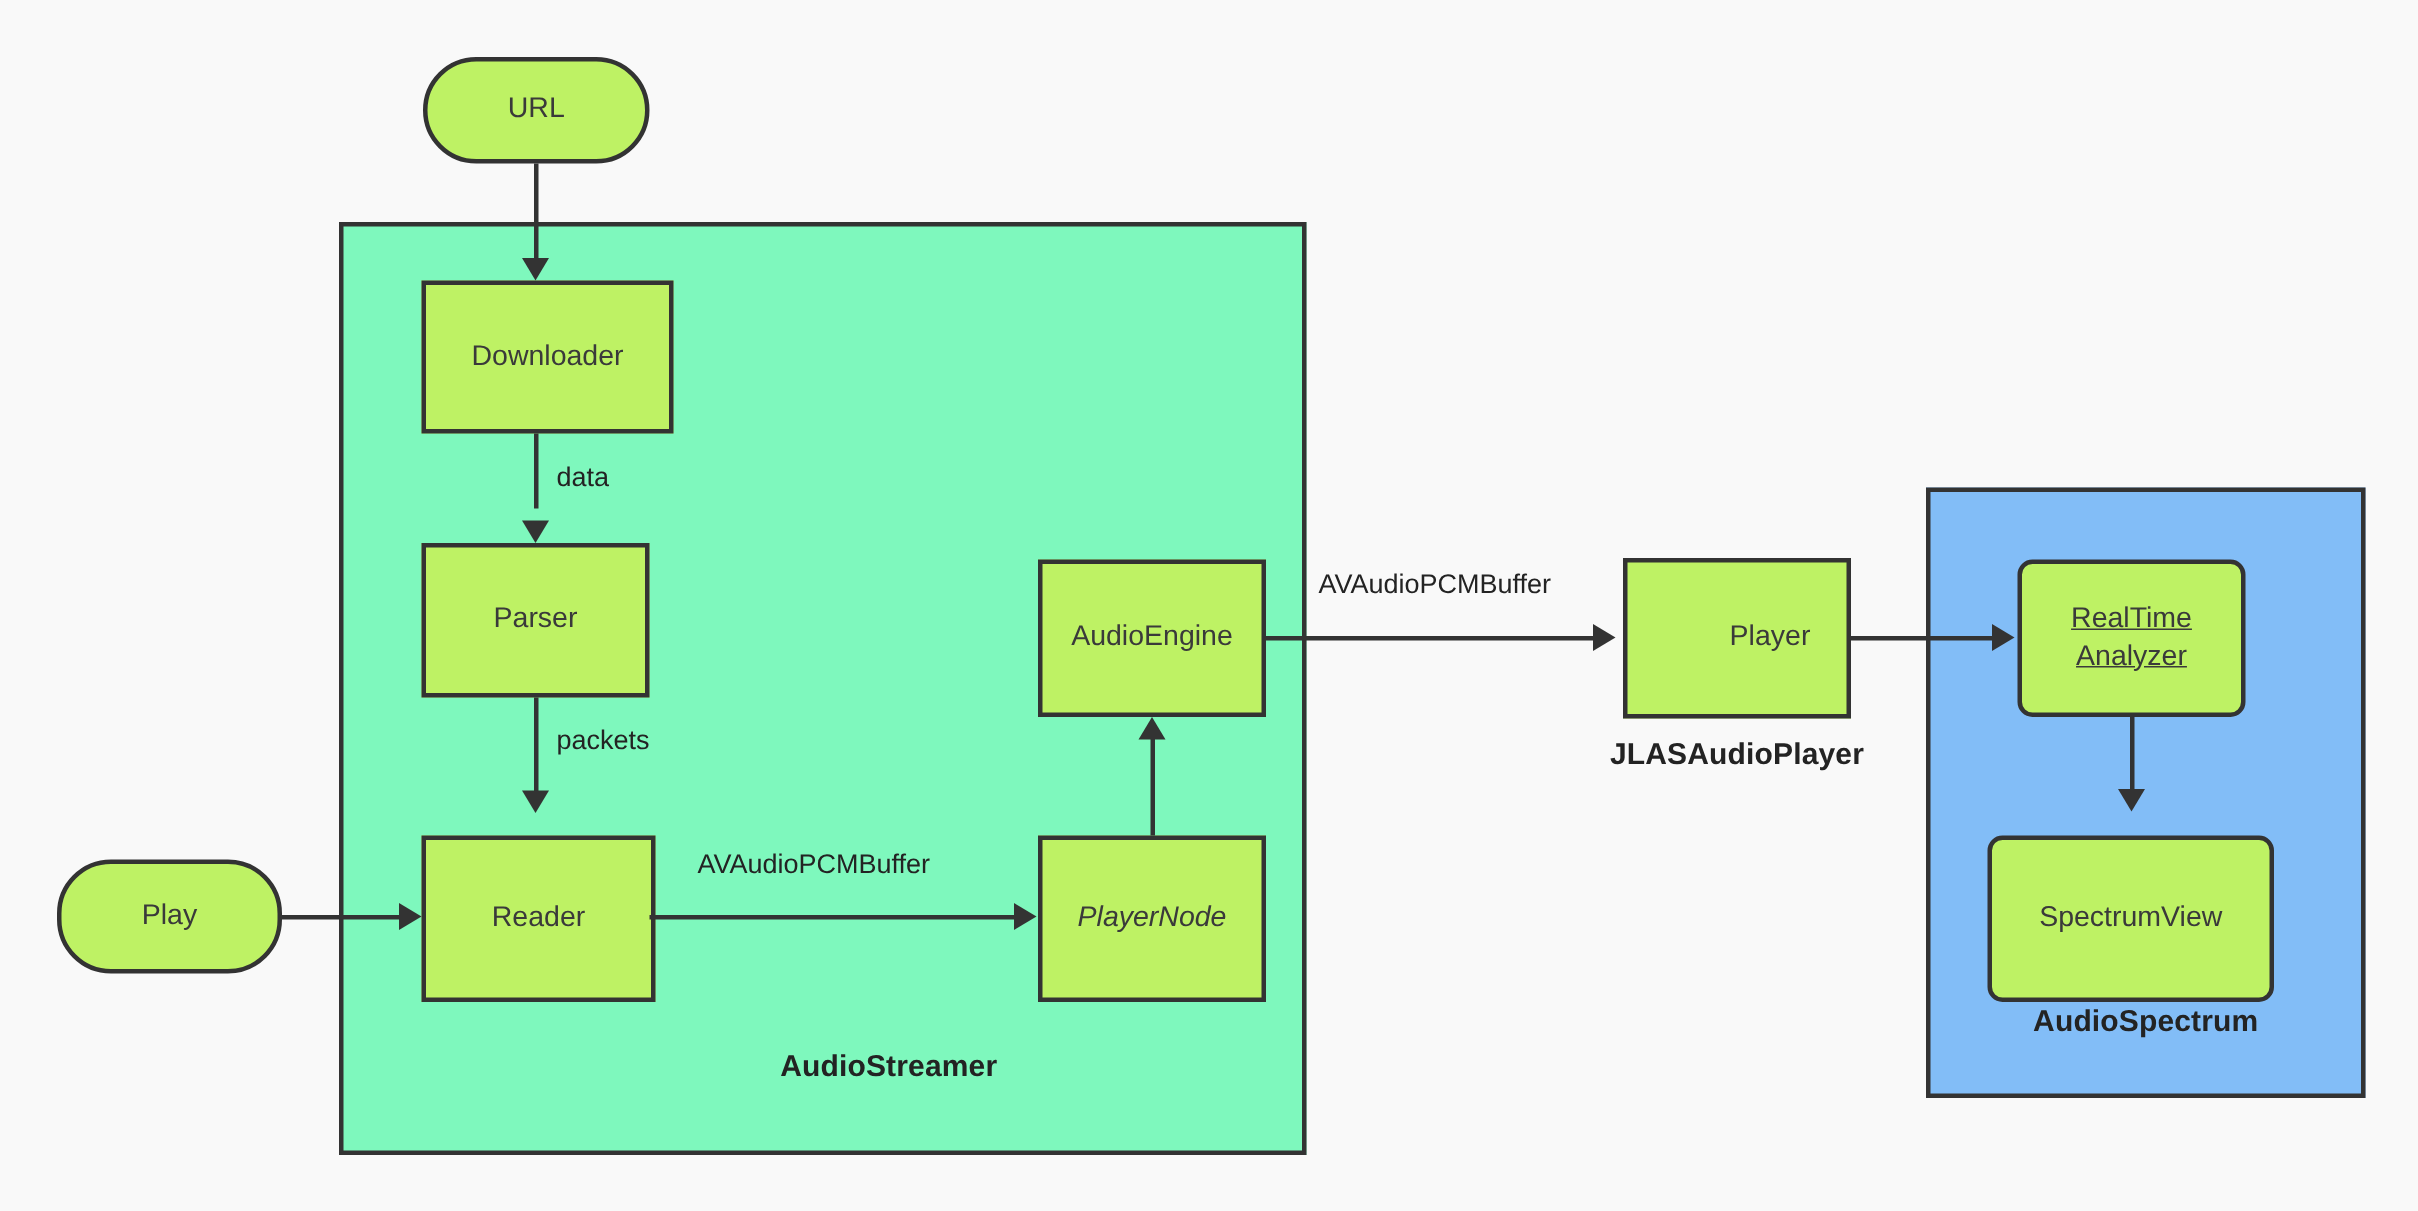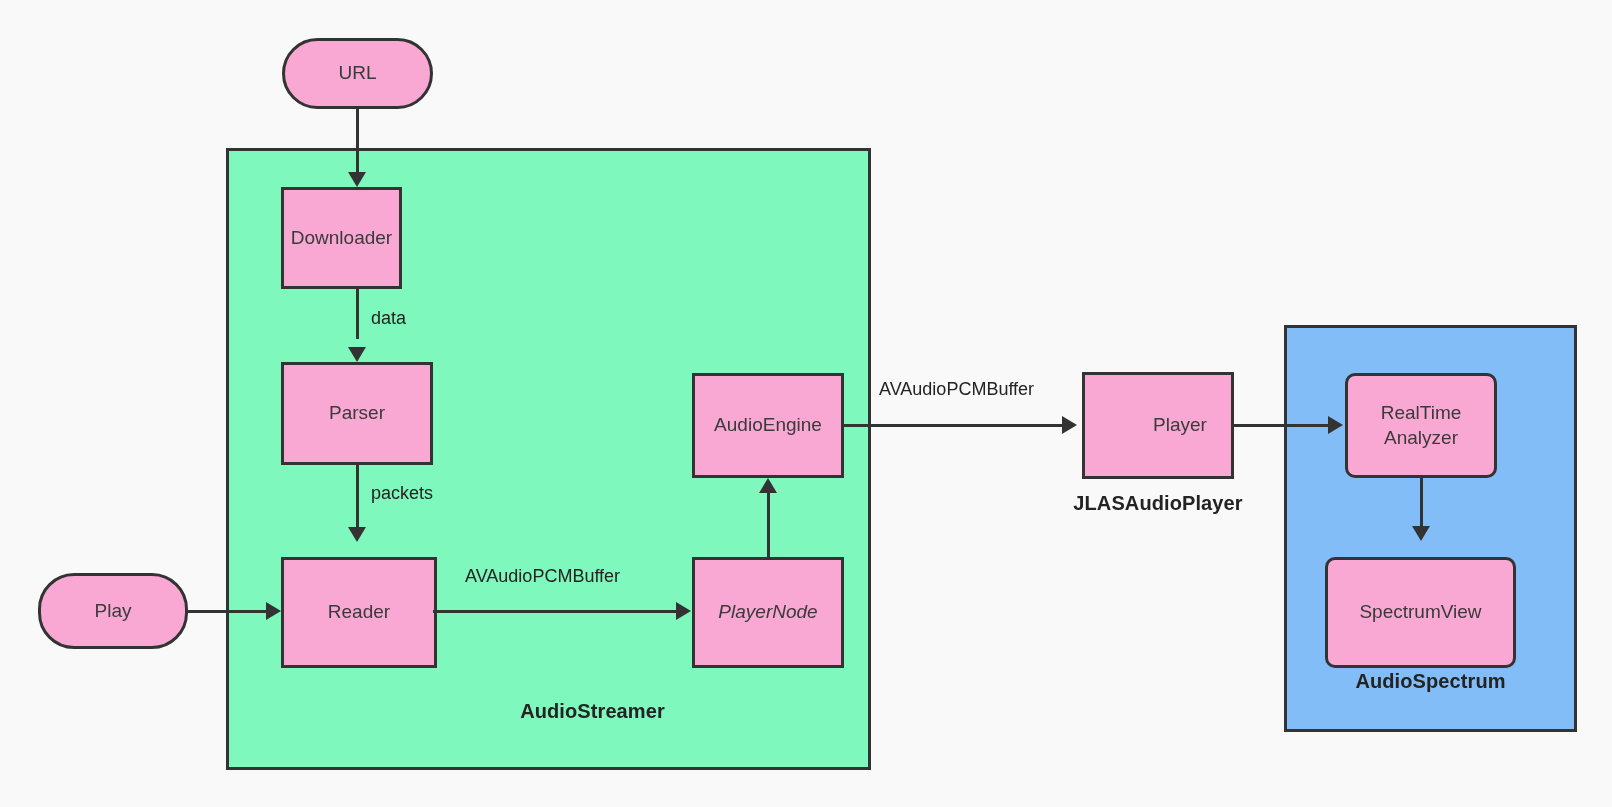--- a/index.html
+++ b/index.html
@@ -40,21 +40,21 @@
     font-weight: bold;
     font-size: 20px;
     color: #232323;
     letter-spacing: 0.1px;
   }
 
   
   .node {
     position: absolute;
     box-sizing: border-box;
-    background: #f9a8d4;
+    background: #bef264;
     border: 3px solid #333333;
     display: flex;
     align-items: center;
     justify-content: center;
     text-align: center;
     font-size: 19px;
     color: #3a3a3a;
     line-height: 1.28;
   }
   .node.rounded-sm { border-radius: 10px; }
@@ -108,21 +108,21 @@
   <div class="group-label" style="left:1284px; top:670px; width:293px;">AudioSpectrum</div>
 
   <div class="node pill" style="left:282px; top:38px; width:151px; height:71px;">
     <span>URL</span>
   </div>
 
   <div class="node pill" style="left:38px; top:573px; width:150px; height:76px;">
     <span>Play</span>
   </div>
 
-  <div class="node" style="left:281px; top:187px; width:121px; height:102px;">
+  <div class="node" style="left:281px; top:187px; width:168px; height:102px;">
     <span>Downloader</span>
   </div>
 
   <div class="node" style="left:281px; top:362px; width:152px; height:103px;">
     <span>Parser</span>
   </div>
 
   <div class="node" style="left:281px; top:557px; width:156px; height:111px;">
     <span>Reader</span>
   </div>
@@ -134,21 +134,21 @@
   <div class="node" style="left:692px; top:373px; width:152px; height:105px;">
     <span>AudioEngine</span>
   </div>
 
   <div class="node" style="left:1082px; top:372px; width:152px; height:107px;padding-left:44px;">
     <span>Player</span>
   </div>
 
   <div class="group-label" style="left:1010px; top:492px; width:296px;">JLASAudioPlayer</div>
 
-  <div class="node rounded-sm" style="left:1345px; top:373px; width:152px; height:105px; flex-direction:column;">
+  <div class="node rounded-sm" style="left:1345px; top:373px; width:152px; height:105px; flex-direction:column;text-decoration:underline;">
     <span>RealTime</span>
     <span>Analyzer</span>
   </div>
 
   <div class="node rounded-sm" style="left:1325px; top:557px; width:191px; height:111px;">
     <span>SpectrumView</span>
   </div>
 
   <div class="conn conn-v" style="left:356px; top:109px; height:65px;"></div>
   <div class="arrow arrow-down" style="left:348px; top:172px;"></div>

